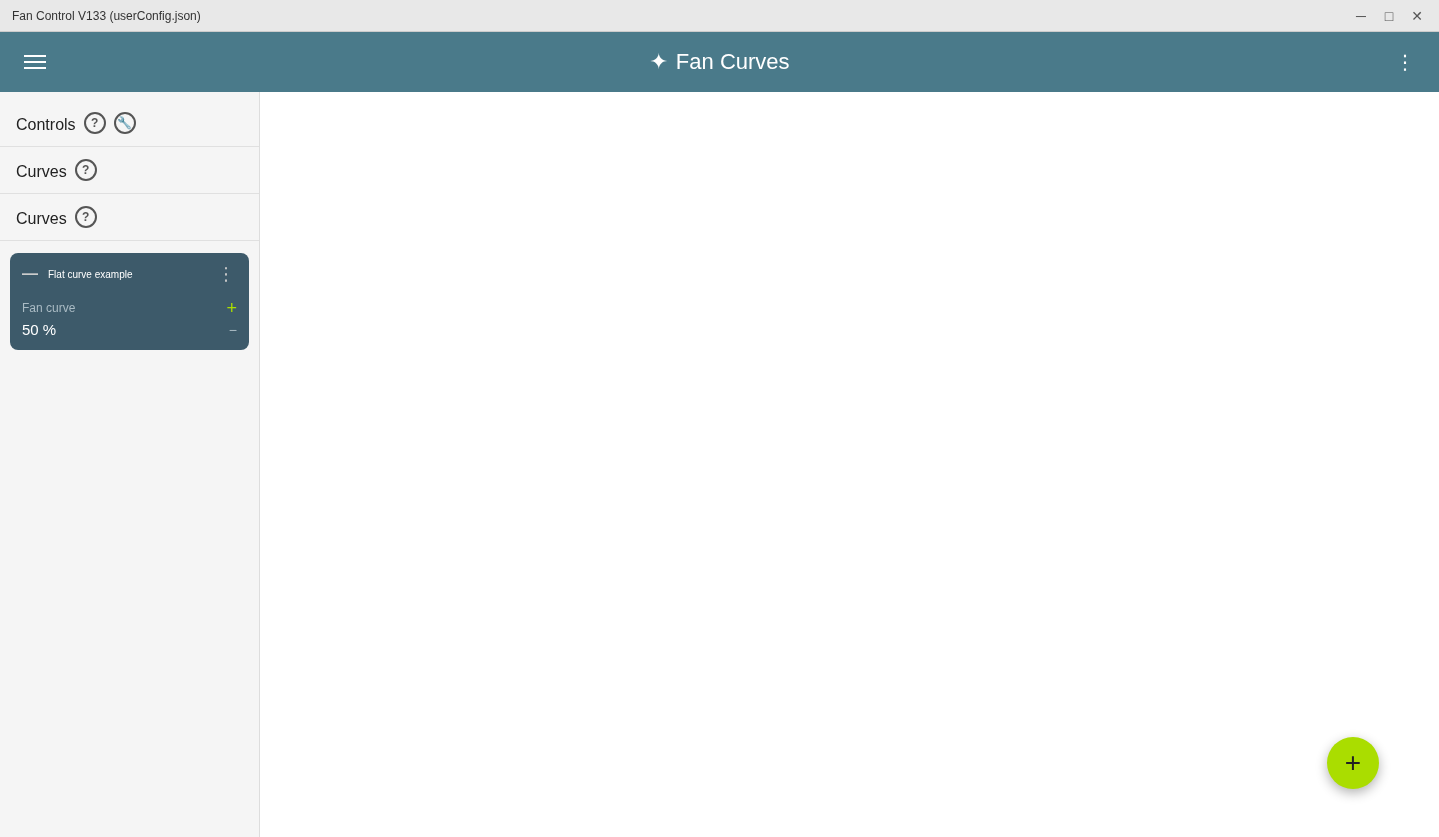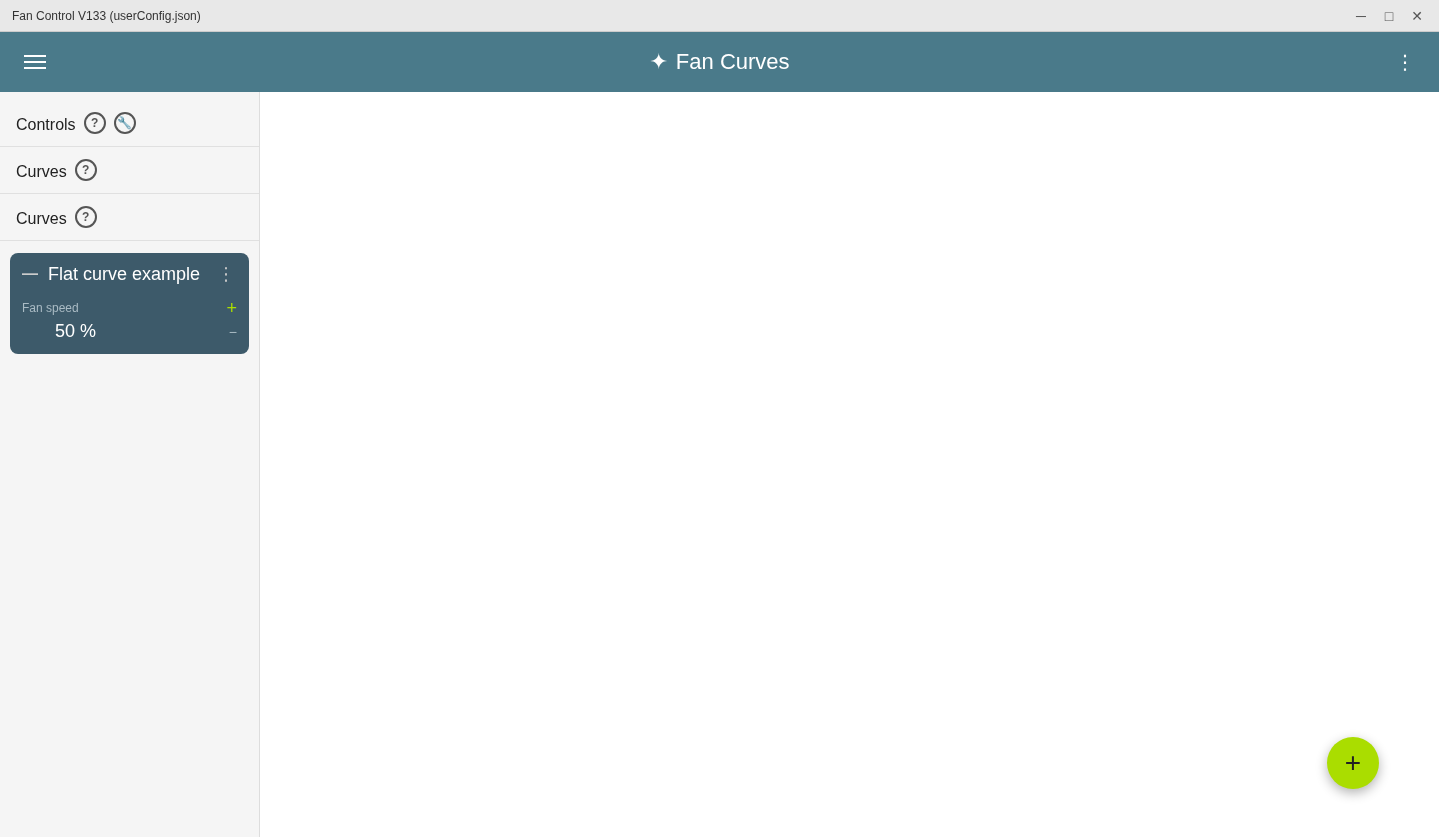--- a/index.html
+++ b/index.html
@@ -198,21 +198,21 @@
 
     .flat-curve-icon {
       color: #ccc;
       font-size: 16px;
       font-weight: bold;
       line-height: 1;
     }
 
     .curve-card-title {
       color: white;
-      font-size: 18px;
+      font-size: 10px;
       flex: 1;
     }
 
     .curve-more-btn {
       background: none;
       border: none;
       cursor: pointer;
       color: #ccc;
       font-size: 18px;
       padding: 0 2px;
@@ -242,22 +242,21 @@
     }
 
     .curve-param-value {
       display: flex;
       align-items: center;
       justify-content: space-between;
     }
 
     .curve-value-text {
       color: white;
-      font-size: 18px;
-      margin-left: 33px;
+      font-size: 15px;
     }
 
     .curve-value-dash {
       color: #aabbc4;
       font-size: 14px;
     }
 
     
     .main-content {
       flex: 1;
@@ -339,21 +338,21 @@
     </div>
 
     <div class="curve-card">
       <div class="curve-card-header">
         <span class="flat-curve-icon">—</span>
         <span class="curve-card-title">Flat curve example</span>
         <button class="curve-more-btn">⋮</button>
       </div>
       <div class="curve-card-body">
         <div class="curve-param-row">
-          <span class="curve-param-label">Fan speed</span>
+          <span class="curve-param-label">Fan curve</span>
           <span class="curve-param-add">+</span>
         </div>
         <div class="curve-param-value">
           <span class="curve-value-text">50 %</span>
           <span class="curve-value-dash">−</span>
         </div>
       </div>
     </div>
 
   </div>

